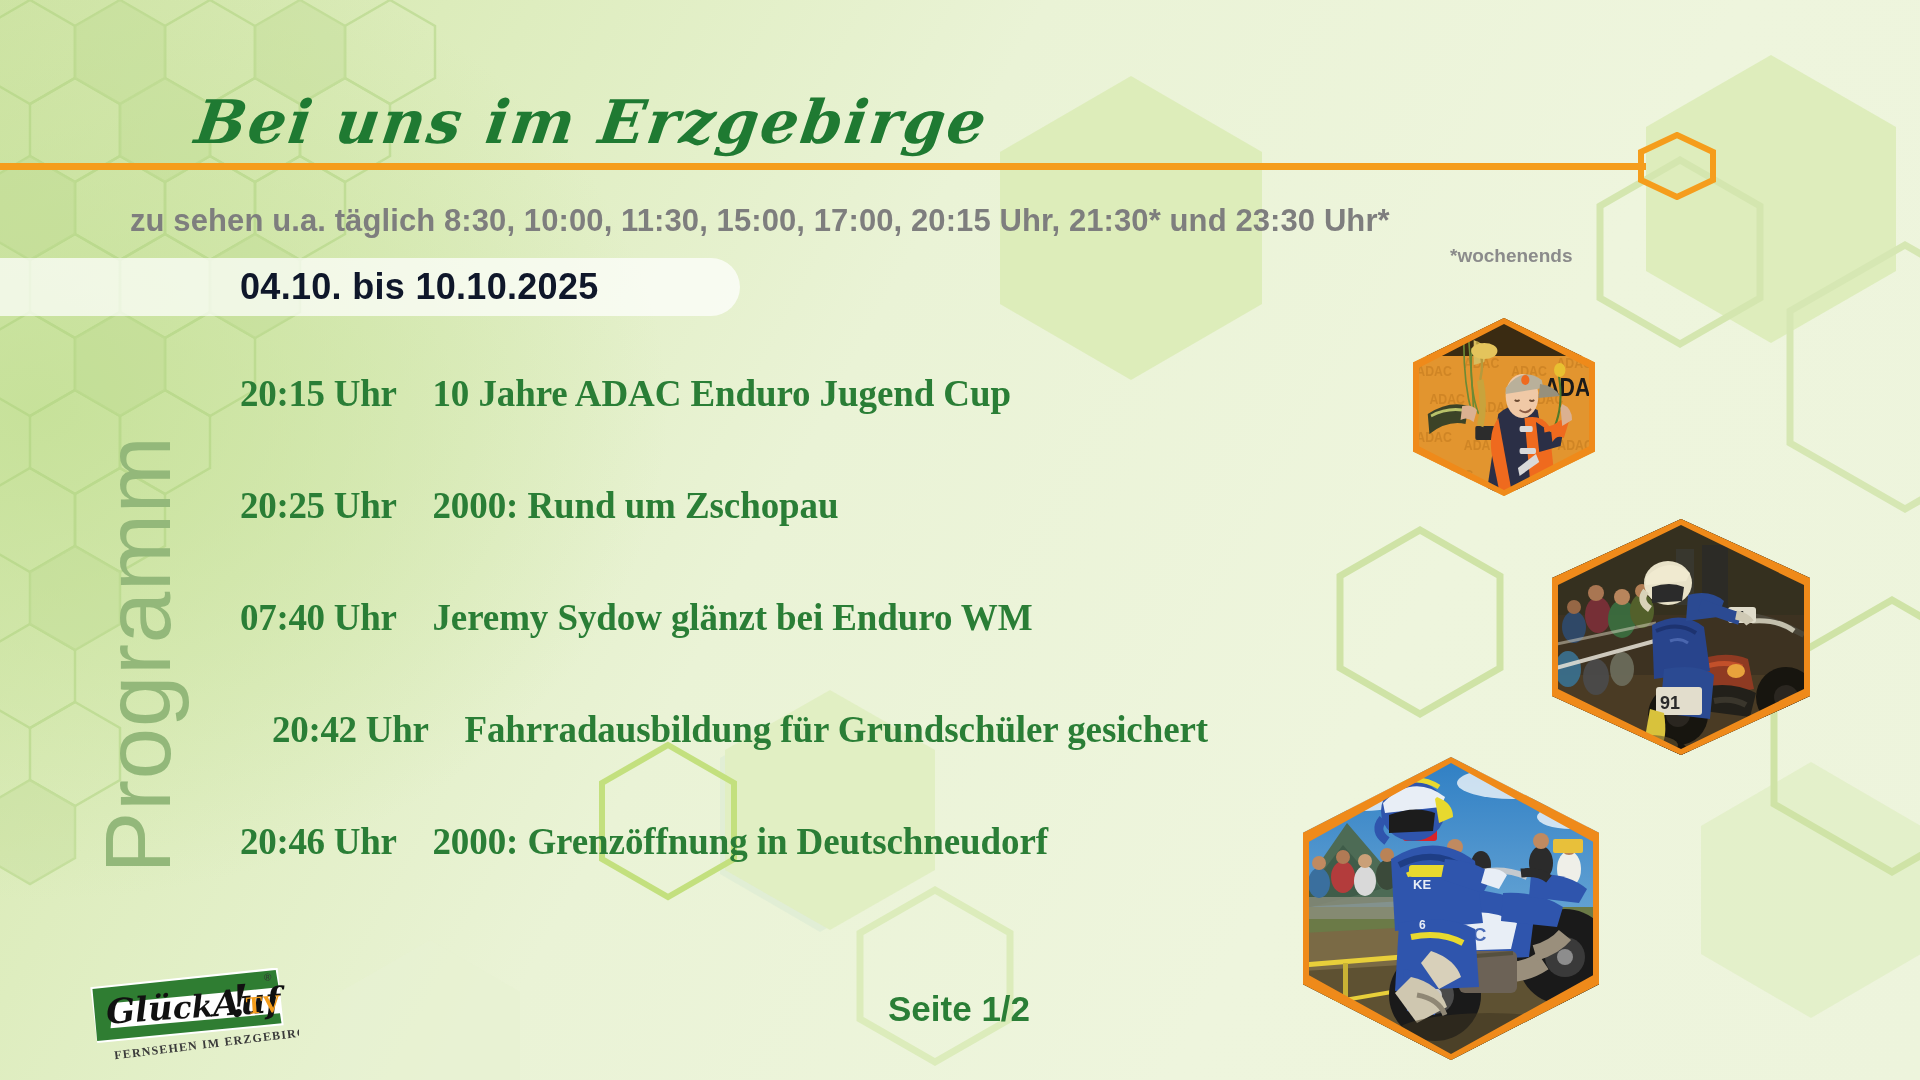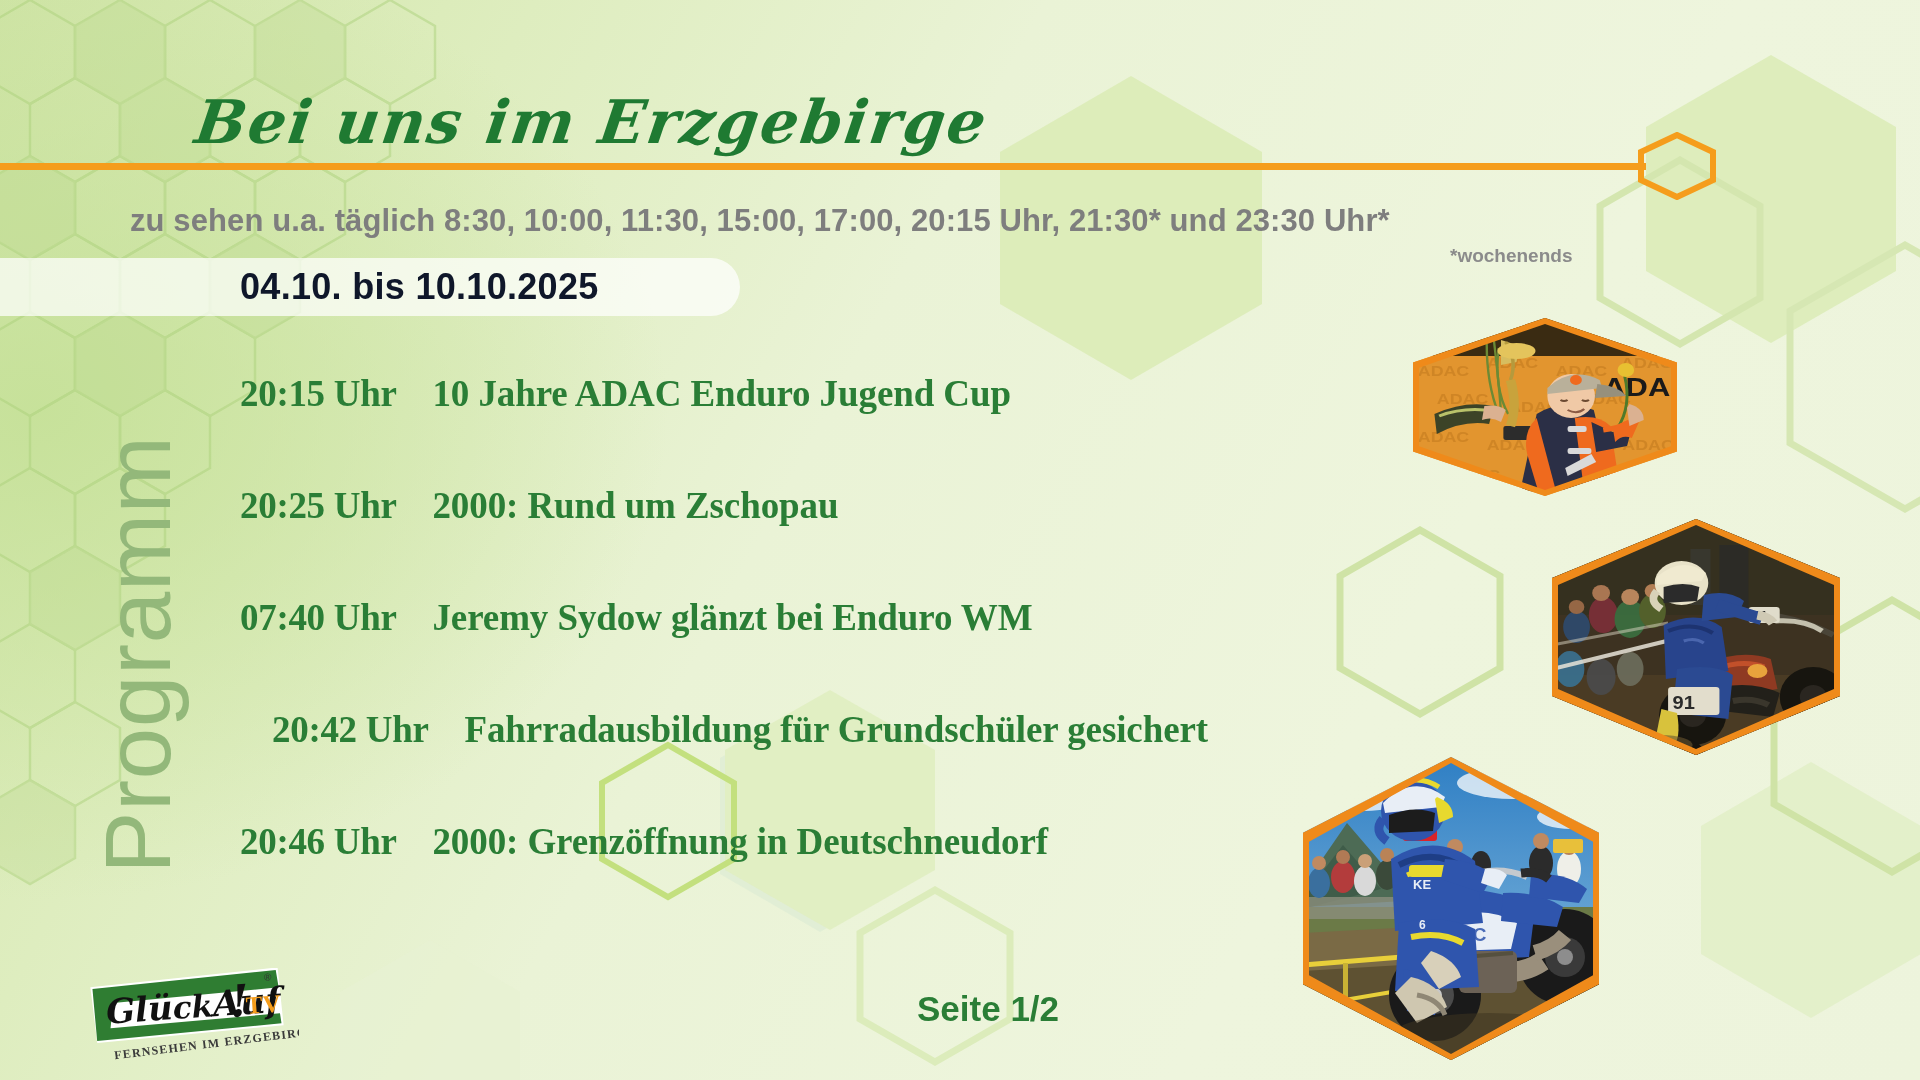--- a/index.html
+++ b/index.html
@@ -93,21 +93,21 @@
     font-family:Liberation Serif, serif;
   }
   .row:nth-child(1) { left:240px; top:372px; }
   .row:nth-child(2) { left:240px; top:484px; }
   .row:nth-child(3) { left:240px; top:596px; }
   .row:nth-child(4) { left:240px; top:708px;margin-left:32px; }
   .row:nth-child(5) { left:240px; top:820px; }
 
   
   #page-indicator {
-    position:absolute; left:917px; top:989px;
+    position:absolute; left:888px; top:989px;
     font-size:35px; font-weight:700; color:#2a7e36;
     z-index:5; white-space:nowrap;
   }
 
   
   #logo {
     position:absolute; left:84px; top:968px;
     width:215px; height:96px; z-index:6;
   }
 
@@ -121,22 +121,22 @@
   }
   .hexborder {
     position:absolute; inset:0;
     -webkit-clip-path: polygon(50% 0%, 100% 25%, 100% 75%, 50% 100%, 0% 75%, 0% 25%,
         50% 0%, 50% 6px, 6px 28%, 6px 72%, 50% calc(100% - 6px), calc(100% - 6px) 72%, calc(100% - 6px) 28%, 50% 6px);
     clip-path: polygon(50% 0%, 100% 25%, 100% 75%, 50% 100%, 0% 75%, 0% 25%,
         50% 0%, 50% 6px, 6px 28%, 6px 72%, 50% calc(100% - 6px), calc(100% - 6px) 72%, calc(100% - 6px) 28%, 50% 6px);
     background:#ef8a1a;
     pointer-events:none;
   }
-  #photo-1 { left:1413px; top:318px; width:264px; height:178px; }
-  #photo-2 { left:1552px; top:519px; width:288px; height:236px; }
+  #photo-1 { left:1413px; top:318px; width:182px; height:178px; }
+  #photo-2 { left:1552px; top:519px; width:258px; height:236px; }
   #photo-3 { left:1303px; top:757px; width:296px; height:303px; }
 </style>
 </head>
 <body>
 
 <div id="bg">
   <div class="grad"></div>
   <svg width="1920" height="1080" viewBox="0 0 1920 1080">
     <defs>
 

